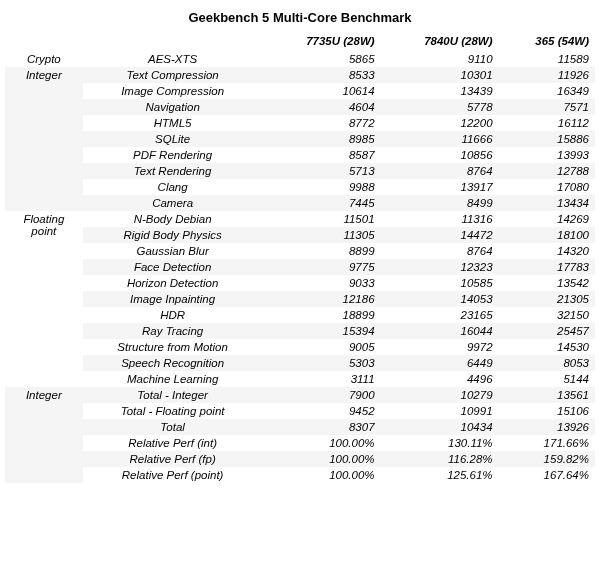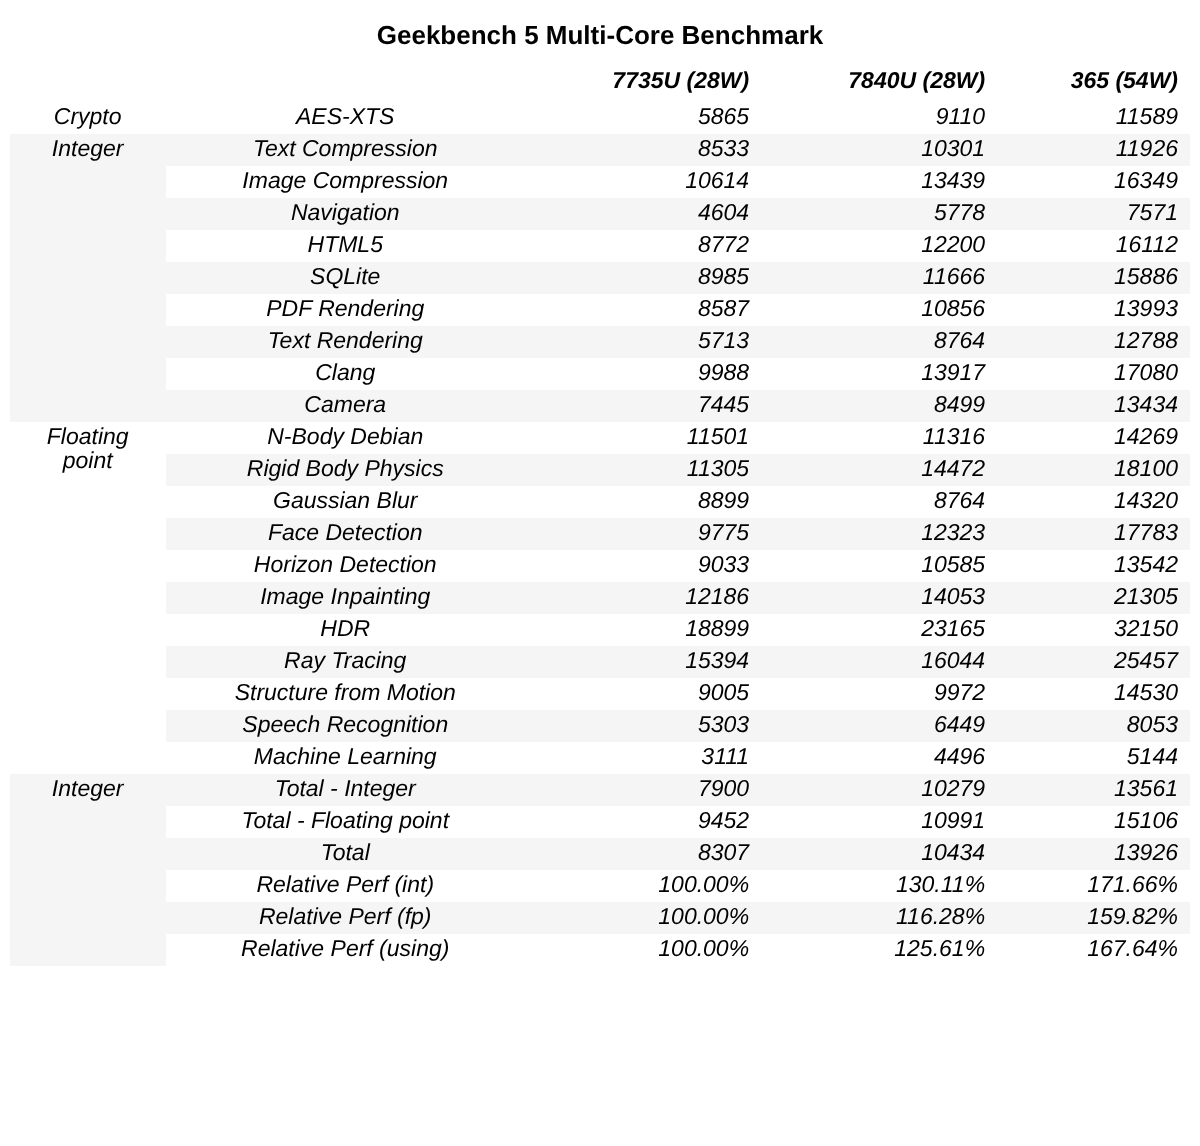--- a/index.html
+++ b/index.html
@@ -227,19 +227,19 @@
         <td>130.11%</td>
         <td>171.66%</td>
       </tr>
       <tr>
         <td class="label-col">Relative Perf (fp)</td>
         <td>100.00%</td>
         <td>116.28%</td>
         <td>159.82%</td>
       </tr>
       <tr>
-        <td class="label-col">Relative Perf (using)</td>
+        <td class="label-col">Relative Perf (point)</td>
         <td>100.00%</td>
         <td>125.61%</td>
         <td>167.64%</td>
       </tr>
     </tbody>
 </table>
 
 </body></html>

